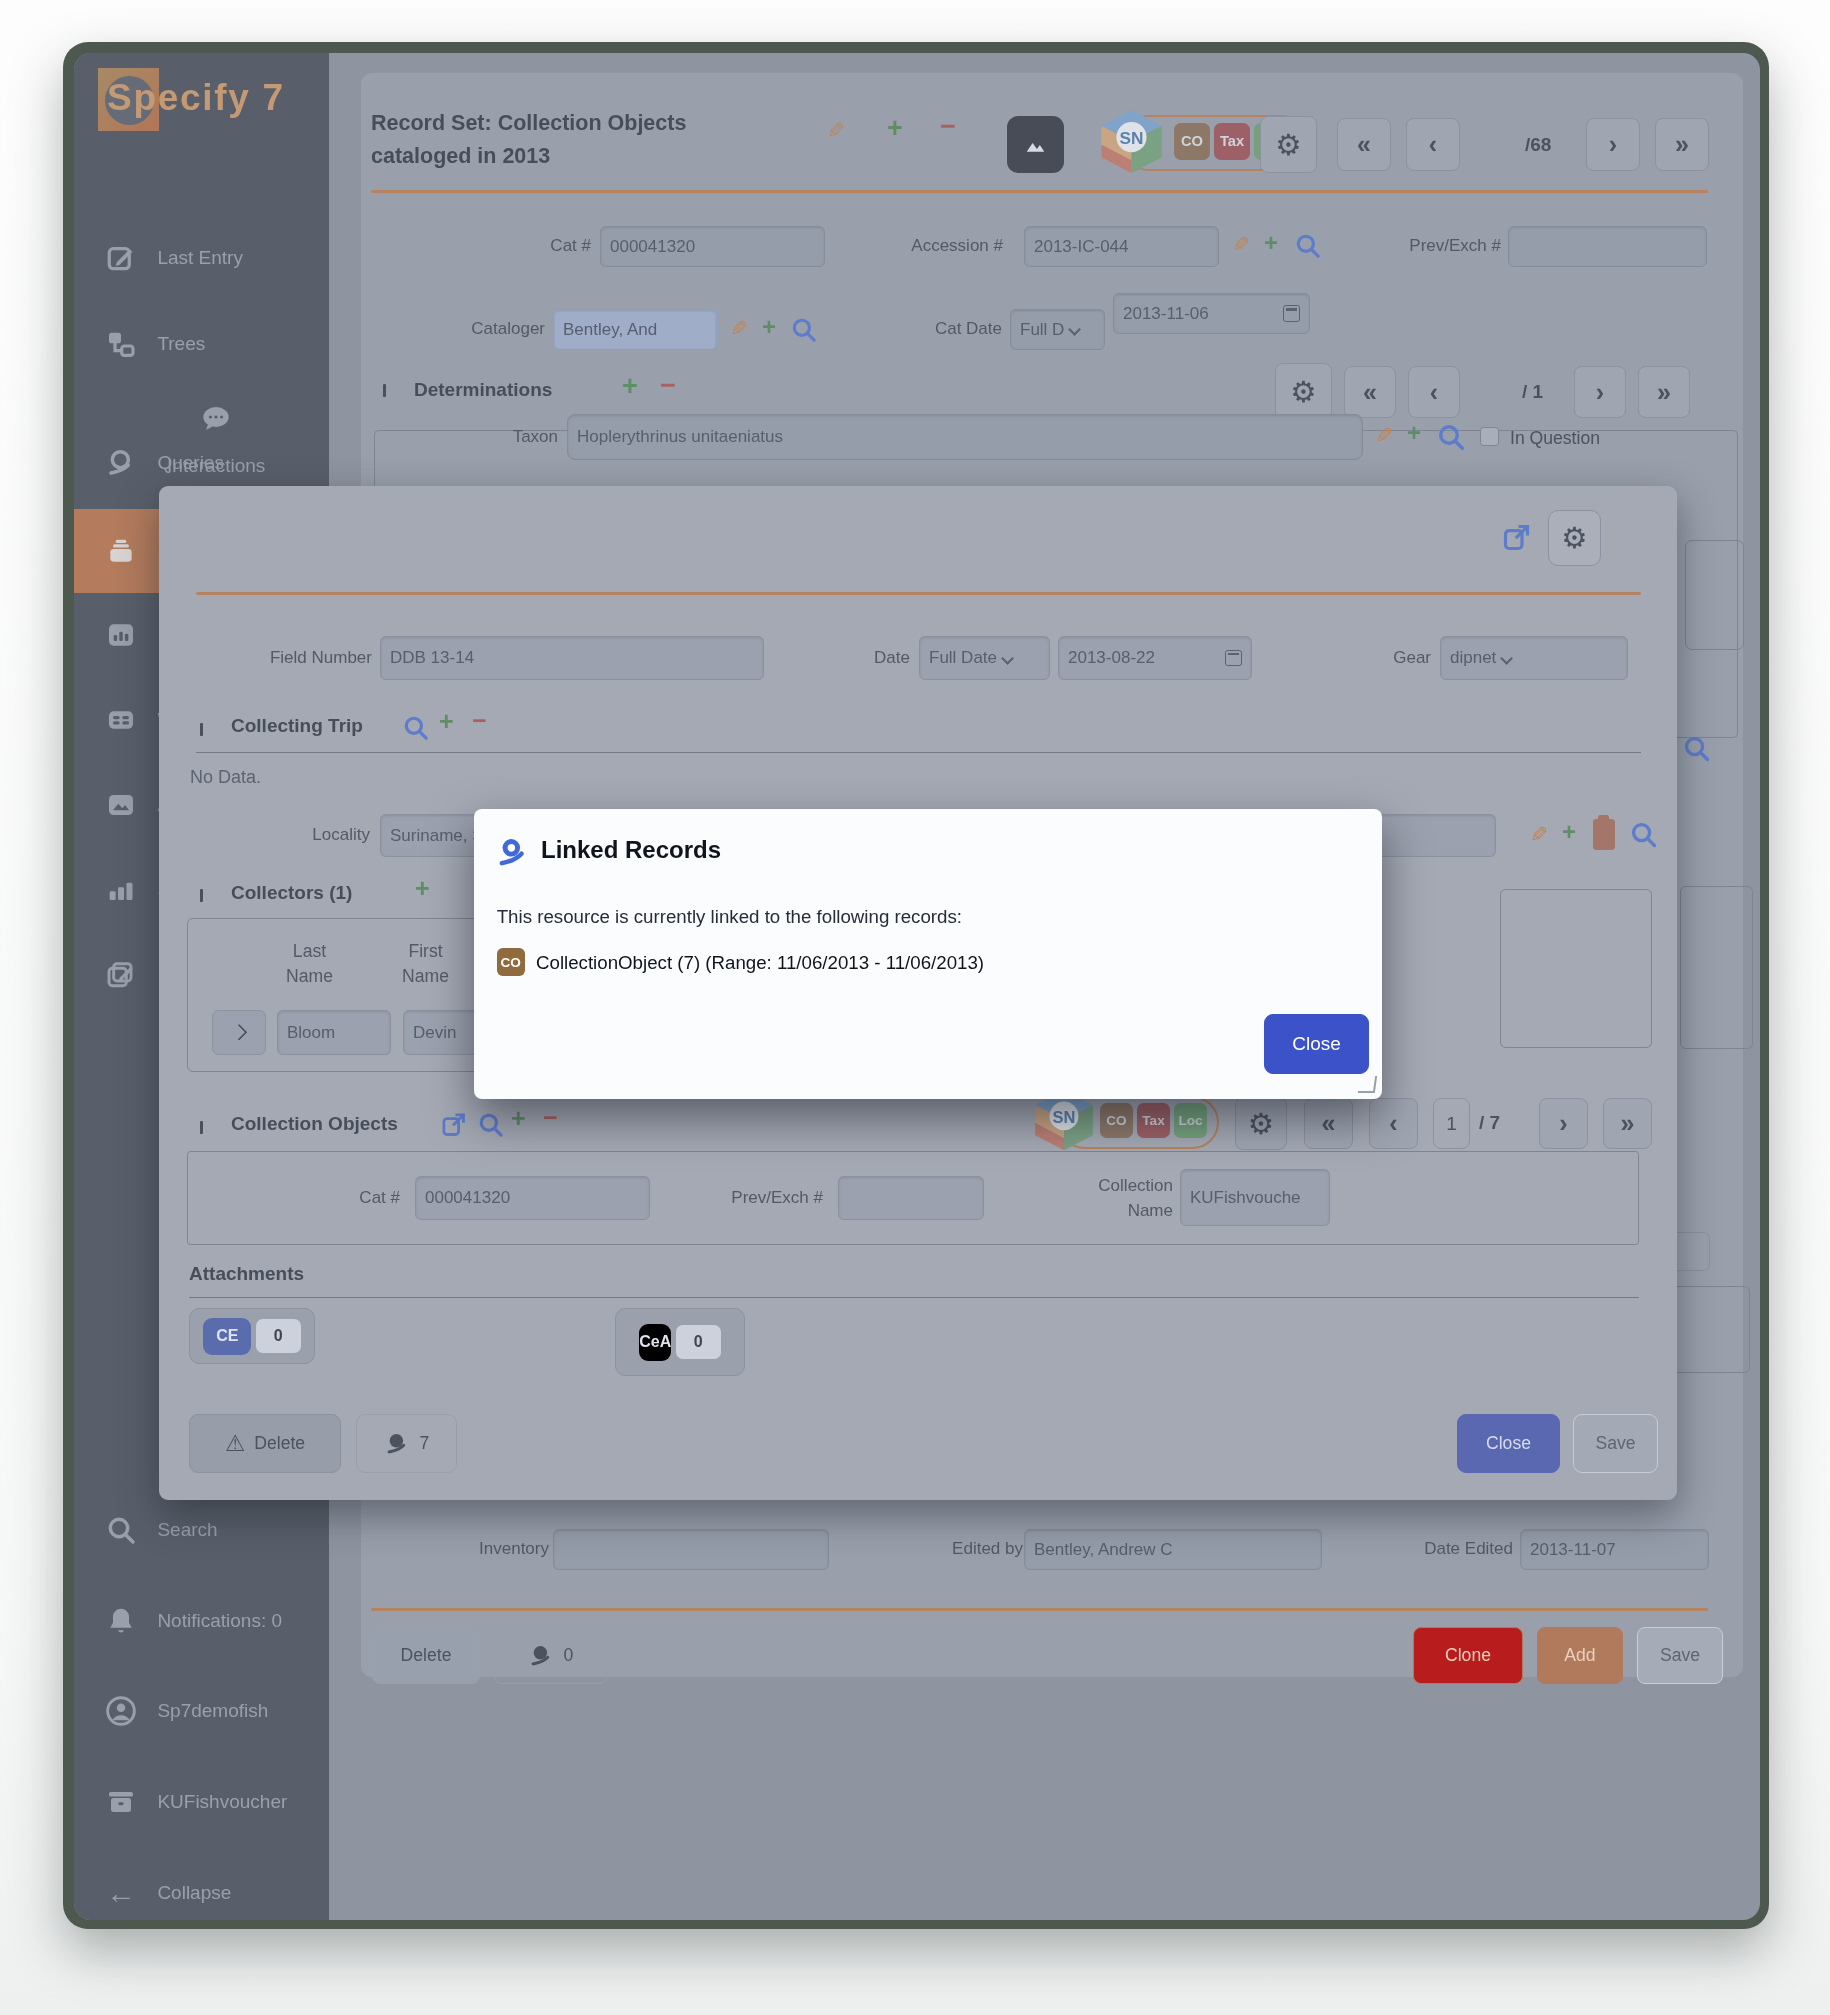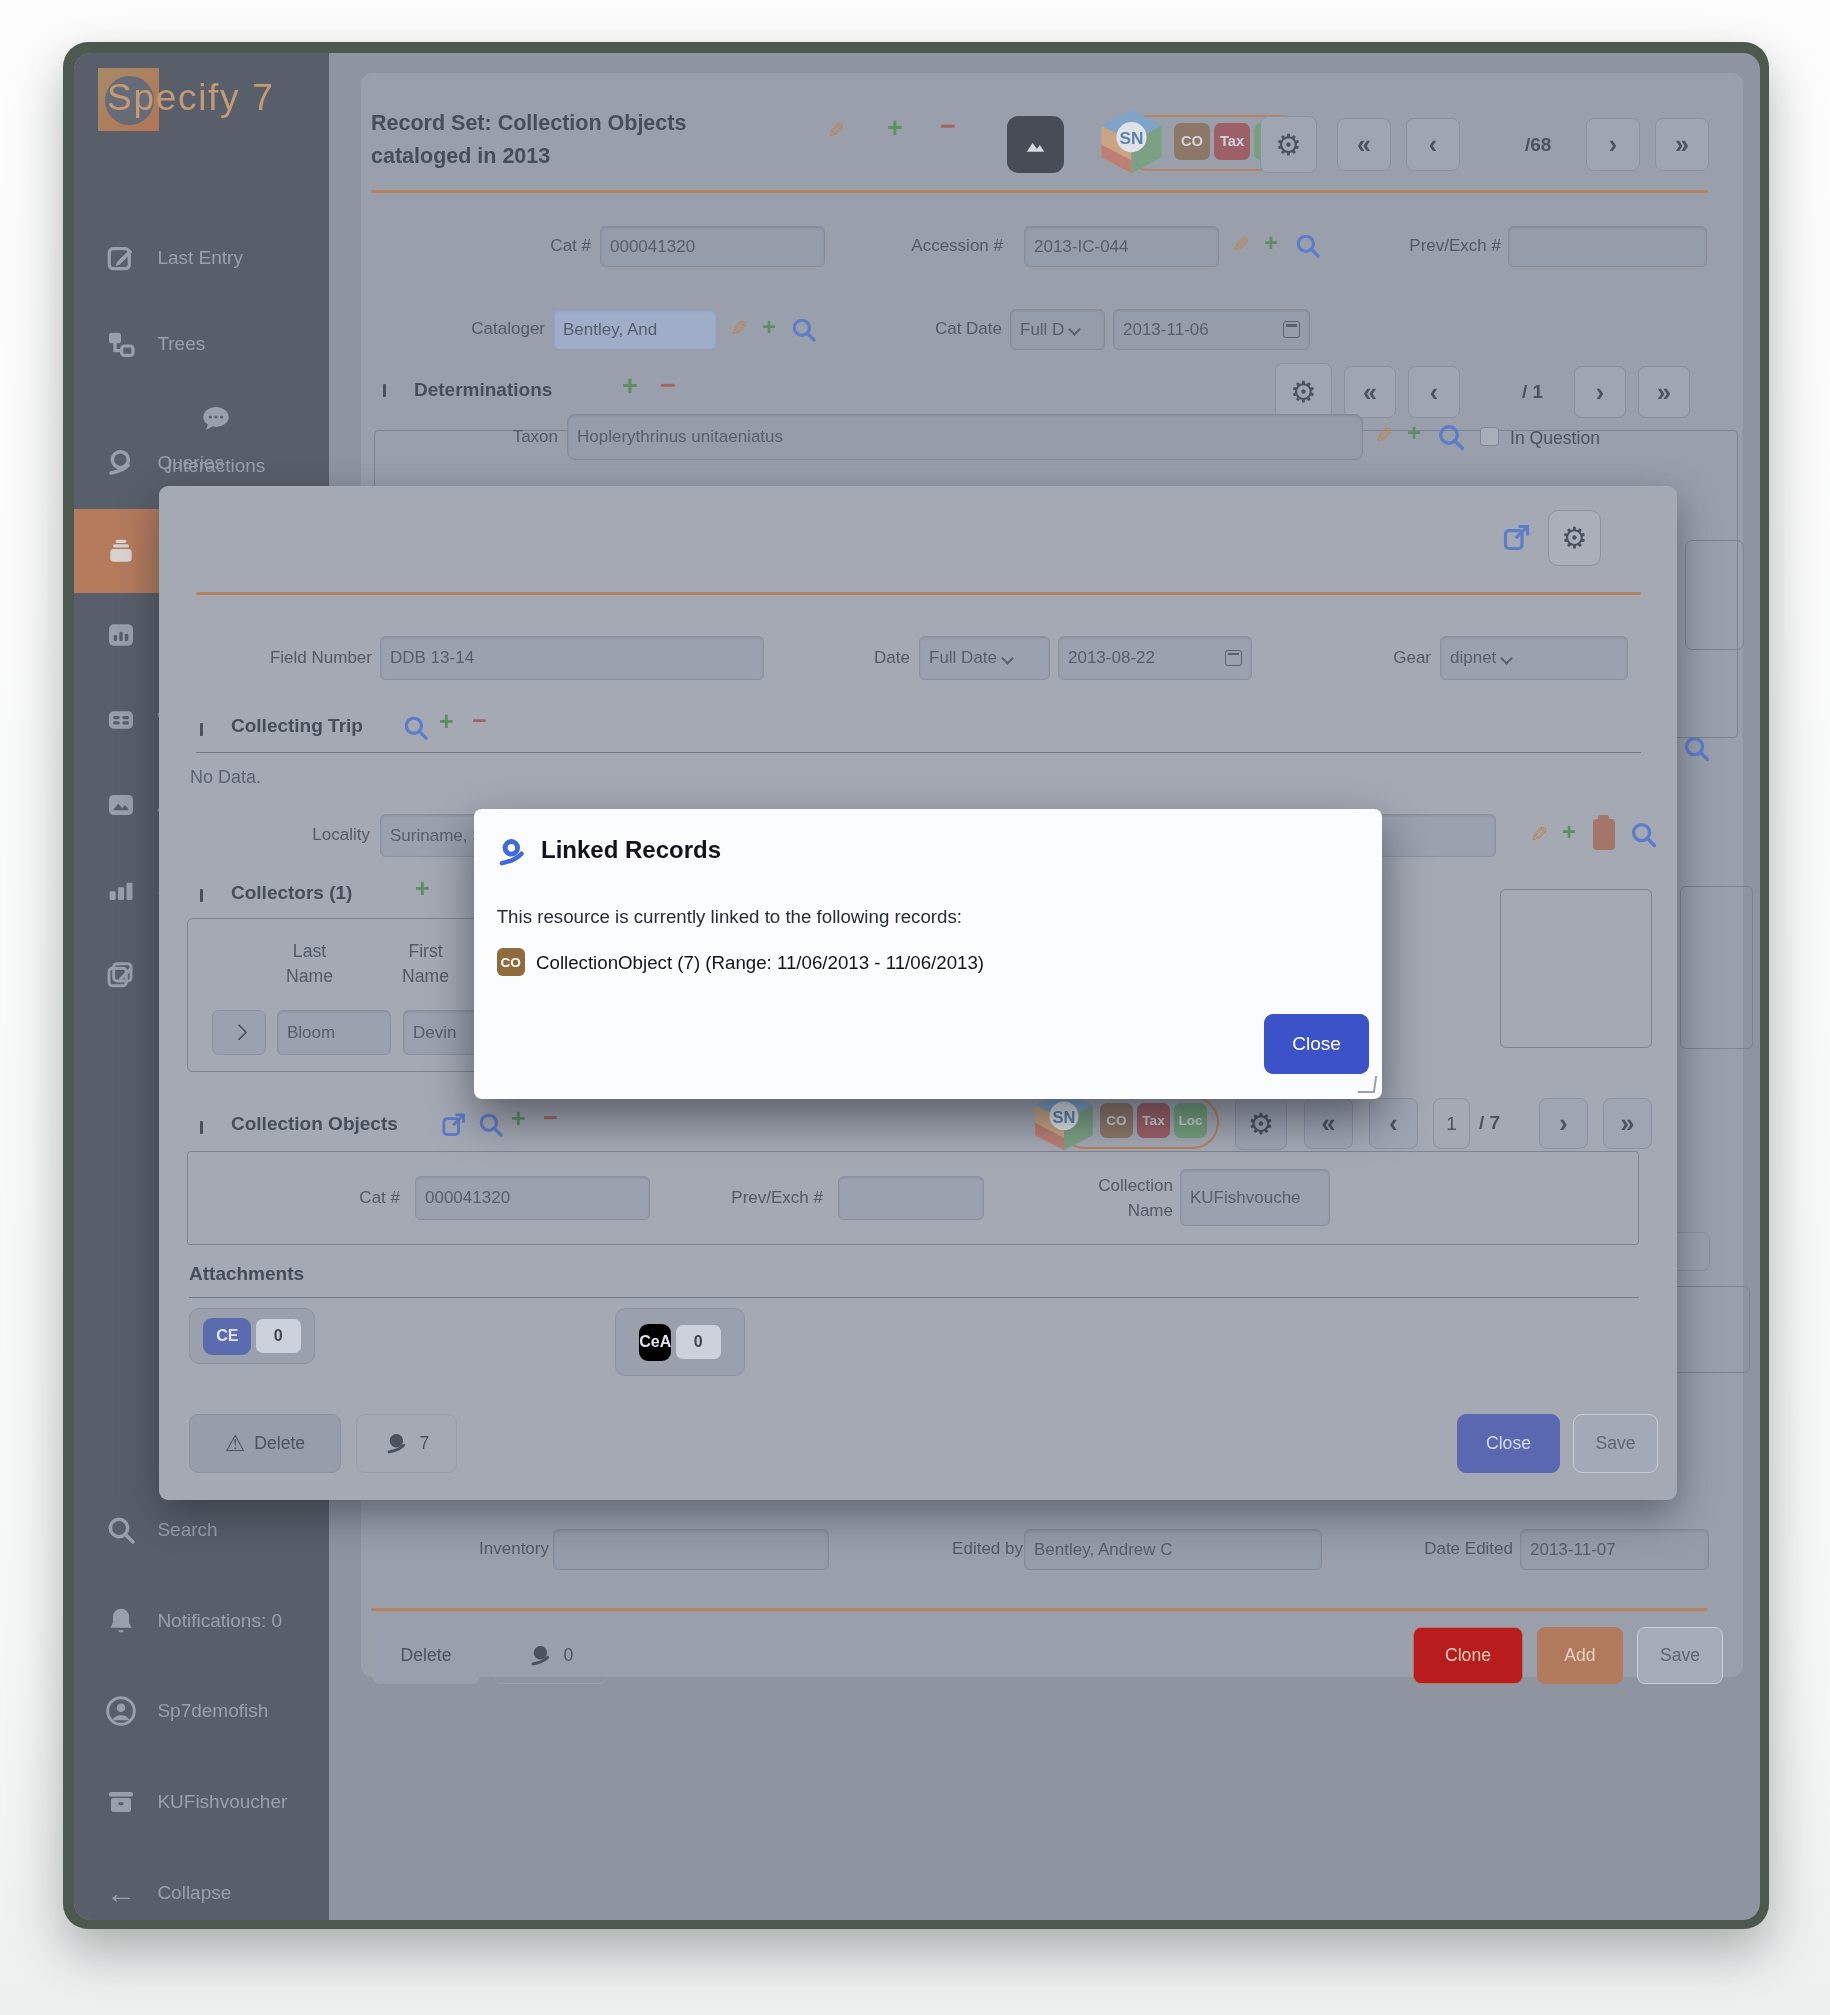--- a/index.html
+++ b/index.html
@@ -8,21 +8,21 @@
   .abs{position:absolute;}
   .frame{position:absolute;left:63px;top:42px;width:1706px;height:1887px;background:#4d594f;border-radius:25px;box-shadow:0 22.7px 51px rgba(40,50,45,.35);}
   .inner{position:absolute;left:74px;top:53px;width:1686px;height:1867px;border-radius:17px;background:#8e95a1;overflow:hidden;}
   
   .sidebar{position:absolute;left:0;top:0;width:255px;height:1867px;background:#595f6a;z-index:1;}
   .sb-row{position:absolute;left:0;width:255px;height:57px;display:flex;align-items:center;padding-left:29.4px;box-sizing:border-box;gap:19px;color:#9aa0ab;font-size:19px;}
   .sb-row.active{background:#b47b5d;color:#ddd8d3;height:84px;}
   .sb-ic{width:35px;height:35px;flex:0 0 35px;display:flex;align-items:center;justify-content:center;}
   .logo-box{position:absolute;left:24px;top:15.3px;width:61px;height:63px;background:linear-gradient(135deg,#a78a66,#b27657);}
   .logo-circle{position:absolute;left:31px;top:22.7px;width:49px;height:49px;border-radius:50%;background:#666c77;}
-  .logo-text{position:absolute;left:33px;top:24px;font-size:37px;font-weight:400;letter-spacing:1.7px;color:#c49a74;white-space:nowrap;}
+  .logo-text{position:absolute;left:33px;top:24px;font-size:37px;font-weight:700;letter-spacing:1.7px;color:#c49a74;white-space:nowrap;}
   
   .card{position:absolute;left:287px;top:20px;width:1382px;height:1604px;background:#99a0ac;border-radius:11.3px;z-index:2;}
   .lbl{position:absolute;display:flex;align-items:center;justify-content:flex-end;color:#535a66;font-size:17px;text-align:right;line-height:1.1;}
   .inp{position:absolute;display:flex;align-items:center;padding:0 9px;box-sizing:border-box;background:#969daa;border:1.1px solid #858c9a;border-radius:5.7px;color:#575e6c;font-size:17px;white-space:nowrap;overflow:hidden;box-shadow:inset 0 1.1px 2.3px rgba(60,66,78,.18);}
   .inp.blue{background:#9fadc9;border-color:#8ba0c4;}
   .btn{position:absolute;display:flex;align-items:center;justify-content:center;background:#9fa5b1;border:1.1px solid #8b92a0;border-radius:8px;color:#4c535f;box-sizing:border-box;gap:9px;}
   .btn.ghost{background:transparent;border-color:#989fab;}
   .navtxt{font-size:25px;font-weight:bold;color:#4c535f;line-height:1;}
   .idx{font-size:19px;color:#4c535f;}
   .sect-t{font-weight:bold;font-size:19px;color:#474e59;white-space:nowrap;}
@@ -281,21 +281,21 @@
       <svg width="29.4" height="29.4" viewBox="0 0 24 24">
           <circle cx="10.5" cy="10.5" r="6.2" fill="none" stroke="#5d7cc9" stroke-width="2.6"></circle>
           <line x1="15.2" y1="15.2" x2="20.5" y2="20.5" stroke="#5d7cc9" stroke-width="2.6" stroke-linecap="round"></line>
         </svg>
     </div>
     <div class="lbl" style="left:808px;top:256px;width:120px;height:41px;z-index:2;">Cat Date</div>
     <div class="inp" style="left:936px;top:256px;width:95px;height:41px;z-index:2;">
         <span>Full D</span>
         <span class="chevsm"></span>
       </div>
-    <div class="inp" style="left:1039px;top:256px;width:197px;height:41px;z-index:2;">
+    <div class="inp" style="left:1039px;top:240px;width:197px;height:41px;z-index:2;">
         <span>2013-11-06</span>
         <span class="cal"></span>
       </div>
 
     <div class="abs" style="left:309px;top:331px;z-index:2;"><span class="chevd"></span></div>
     <div class="abs sect-t" style="left:340px;top:326px;z-index:2;">Determinations</div>
     <div class="abs plus" style="left:548px;top:323px;z-index:2;">+</div>
     <div class="abs minus" style="left:586px;top:322px;z-index:2;">−</div>
     <div class="btn" style="left:1201px;top:310px;width:57px;height:57px;z-index:2;">
         <span class="gear">⚙</span>

